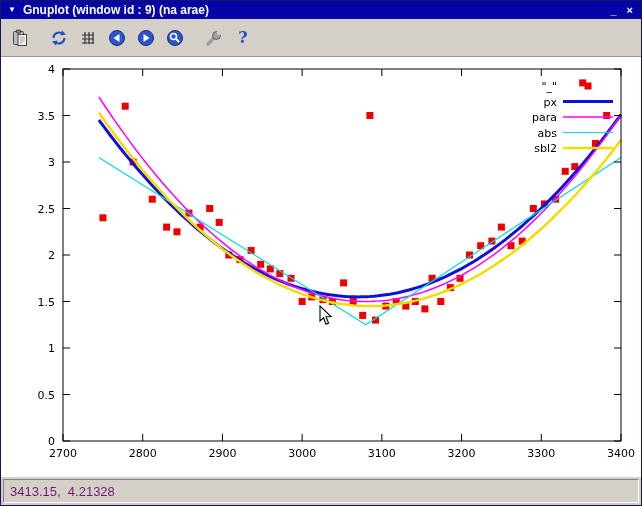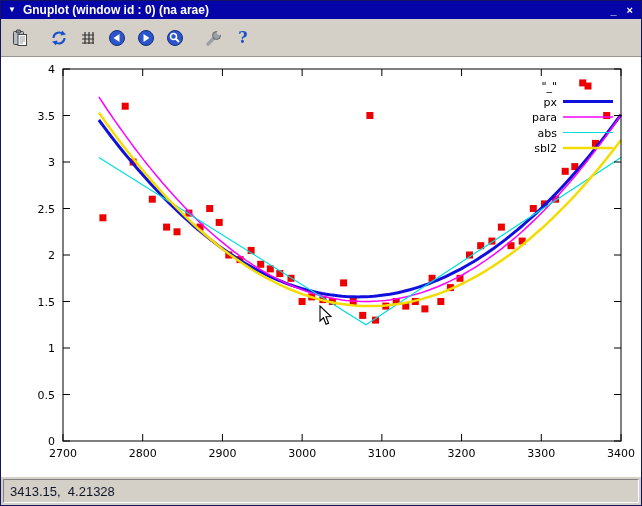--- a/index.html
+++ b/index.html
@@ -31,31 +31,31 @@
   
   .canvas{flex:1;background:#fff;position:relative;overflow:hidden;}
   #plot-svg{display:block;}
   #plot-svg text{font-family:"DejaVu Sans",sans-serif;font-size:11px;fill:#000;}
   .cursor{position:absolute;left:318px;top:248px;width:14px;height:22px;pointer-events:none;}
   
   .statusbar{height:24px;flex:0 0 auto;display:flex;align-items:stretch;padding:2px;background:#d4d0c8;}
   .statusfield{
     flex:1;border:1px solid;border-color:#828282 #ffffff #ffffff #828282;
     font-size:13px;display:flex;align-items:center;padding-left:6px;
-    white-space:pre;color:#0f172a;
+    white-space:pre;color:#701a75;
   }
 </style>
 </head>
 <body>
 
 <div class="window">
 
   <div class="titlebar">
     <span class="tri">▼</span>
-    <span class="title">Gnuplot (window id : 0) (na arae)</span>
+    <span class="title">Gnuplot (window id : 9) (na arae)</span>
     <span class="controls">
       <span>_</span>
       <span>×</span>
     </span>
   </div>
 
   <div class="toolbar">
 
     <div class="tbtn">
       <svg width="18" height="18" viewBox="0 0 18 18">

